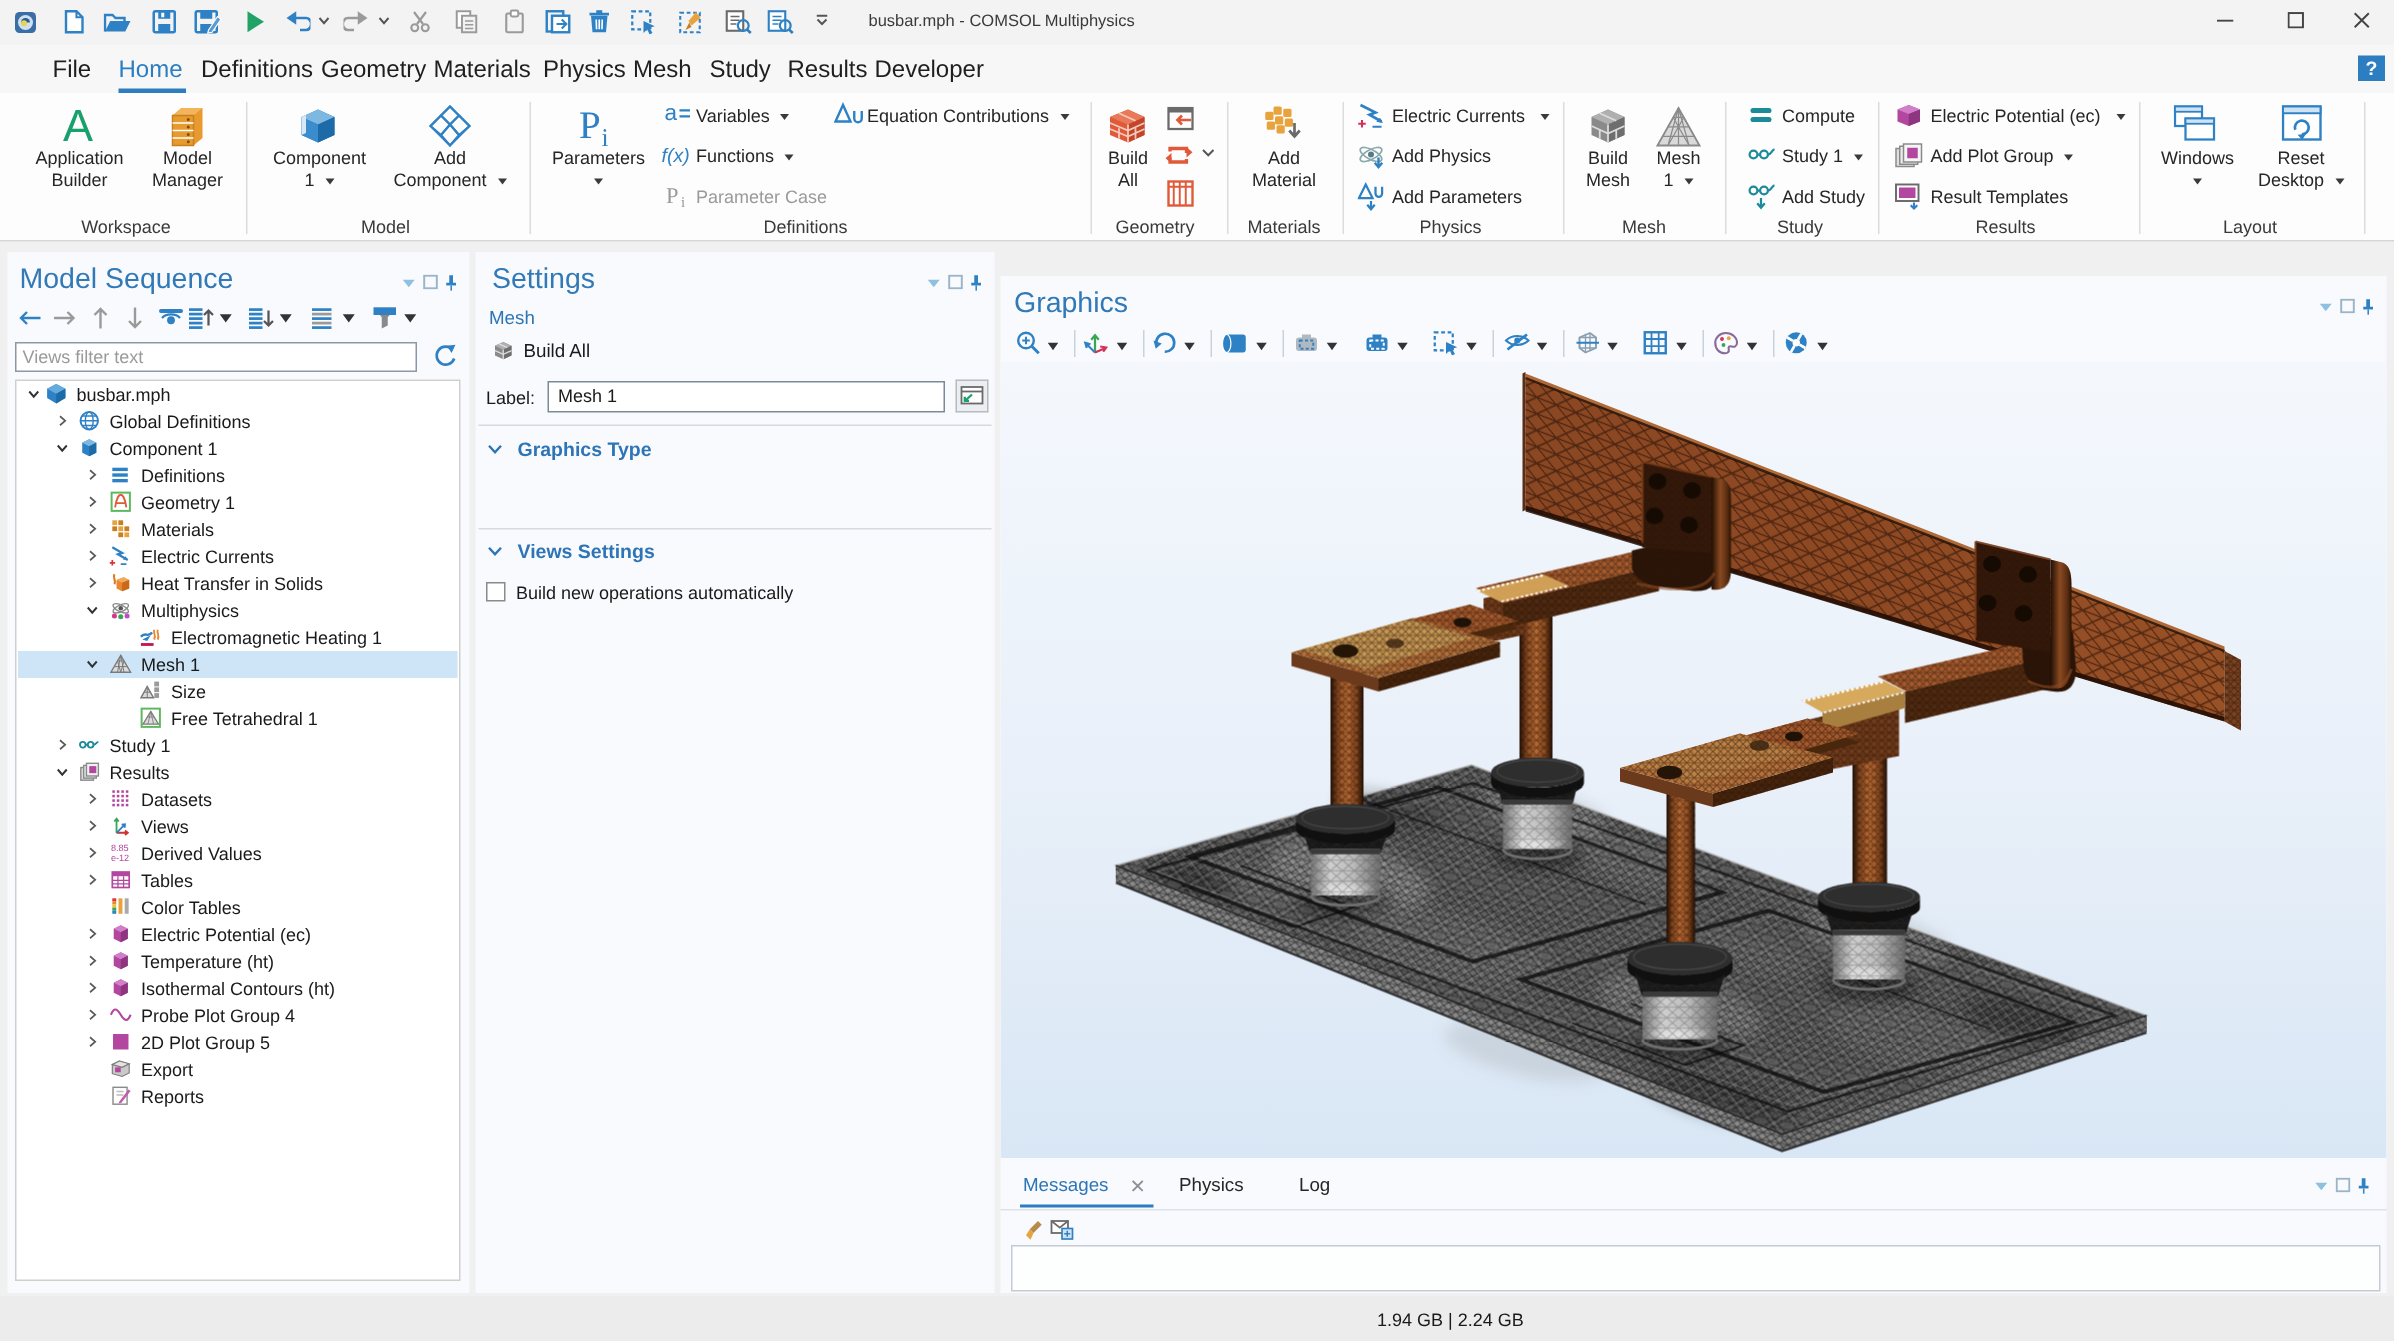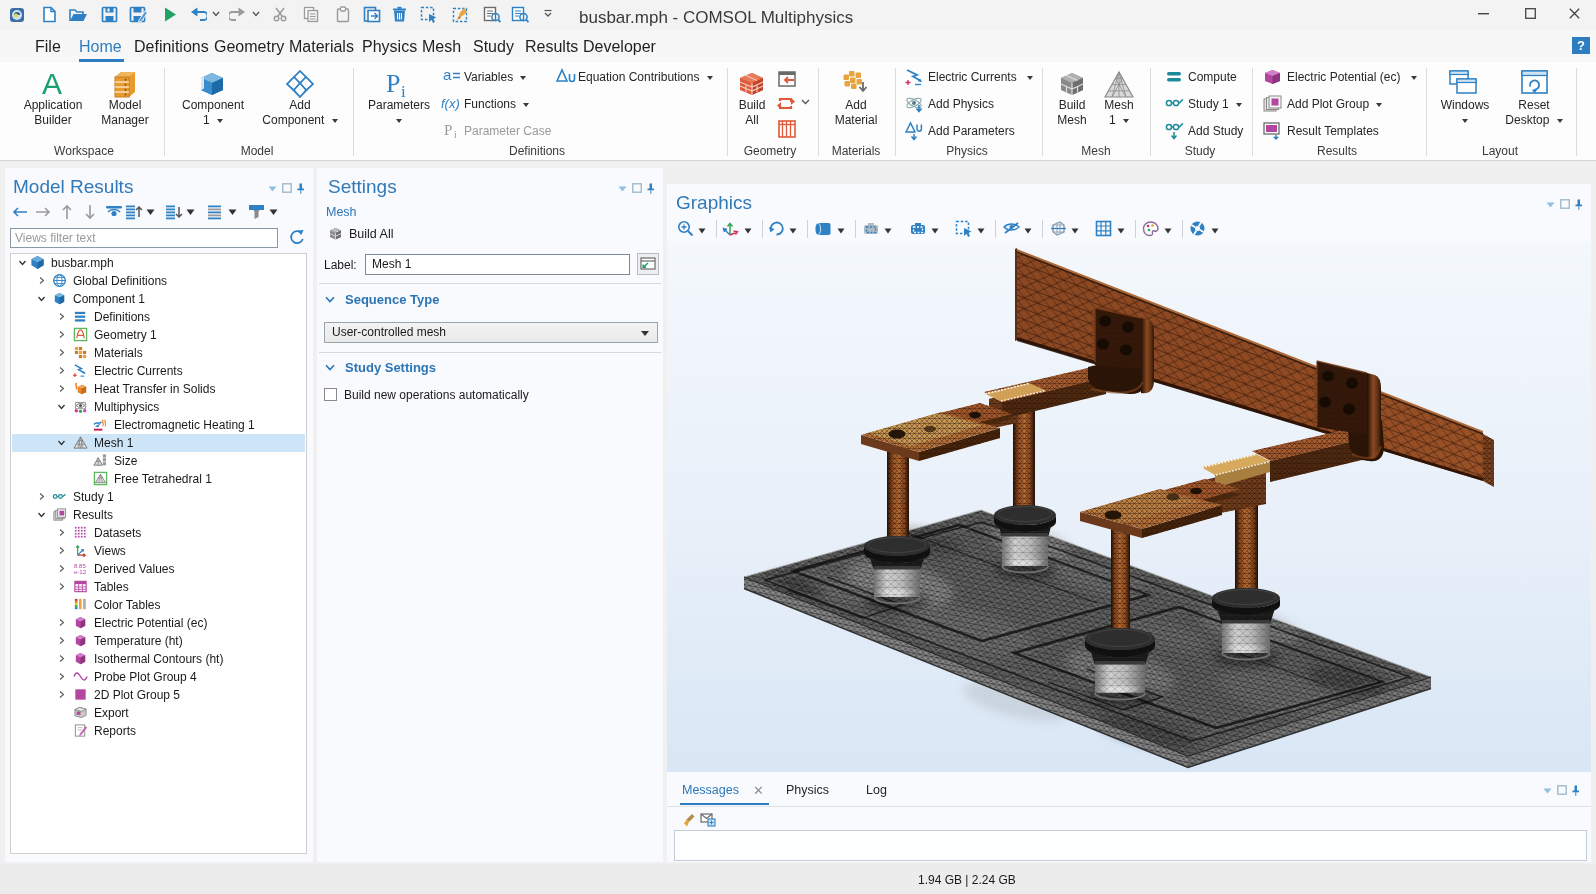--- a/index.html
+++ b/index.html
@@ -1,17 +1,17 @@
 <!DOCTYPE html>
 <html><head><meta charset="utf-8">
 <style>
 *{margin:0;padding:0;box-sizing:border-box}
 html,body{width:1596px;height:894px;overflow:hidden;font-family:"Liberation Sans",sans-serif;background:#f0f0f0;font-size:12px;color:#1a1a1a}
 #titlebar{position:absolute;left:0;top:0;width:1596px;height:30px;background:#f3f3f3}
-#title-text{position:absolute;left:579px;top:8px;font-size:17px;color:#3a3a3a}
+#title-text{position:absolute;left:579px;top:8px;font-size:11px;color:#3a3a3a}
 #menubar{position:absolute;left:0;top:30px;width:1596px;height:32px;background:#f7f7f7}
 .menu-item{position:absolute;top:8px;font-size:16px;color:#1f1f1f}
 #ribbon{position:absolute;left:0;top:62px;width:1596px;height:99px;background:#fdfdfe;border-bottom:1px solid #d5d5d5}
 .rsep{position:absolute;top:6px;width:1px;height:88px;background:#dcdcdc}
 .glabel{position:absolute;top:82px;font-size:12px;color:#3a3a3a;text-align:center}
 .rbig{position:absolute;font-size:12px;color:#262626;text-align:center;line-height:15px}
 .rrow{position:absolute;font-size:12px;color:#262626;white-space:nowrap}
 .chev{display:inline-block;width:0;height:0;border-left:3.5px solid transparent;border-right:3.5px solid transparent;border-top:4px solid #3a3a3a;vertical-align:middle;margin-left:4px}
 .panel{position:absolute;background:#f9fafd}
 .ptitle{font-size:19px;color:#3179b7;position:absolute}
@@ -452,21 +452,21 @@
   <div class="rrow" style="left:1287px;top:8px">Electric Potential (ec)&nbsp;&nbsp;<span class="chev"></span></div>
   <div class="rrow" style="left:1287px;top:35px">Add Plot Group <span class="chev"></span></div>
   <div class="rrow" style="left:1287px;top:62px">Result Templates</div>
   <div class="rbig" style="left:1424px;top:36px;width:82px">Windows<br><span class="chev" style="margin-left:0"></span></div>
   <div class="rbig" style="left:1493px;top:36px;width:82px">Reset<br>Desktop <span class="chev"></span></div>
 </div>
 
 <div style="position:absolute;left:1572px;top:37px;width:18px;height:17px;background:#2d7dc1;color:#fff;font-size:13px;font-weight:bold;text-align:center;line-height:17px">?</div>
 
 <div class="panel" id="leftpanel" style="left:5px;top:168px;width:308px;height:694px">
-  <div class="ptitle" style="left:8px;top:8px">Model Results</div>
+  <div class="ptitle" style="left:8px;top:8px">Model Sequence</div>
   <div id="mb-winicons">
       <div style="position:absolute;left:263px;top:18px">
         <svg width="9" height="6" viewBox="0 0 9 6">
           <polygon points="0.5,0.5 8.5,0.5 4.5,5.5" fill="#8fc0e0"></polygon>
         </svg>
       </div>
       <div style="position:absolute;left:277px;top:15px">
         <svg width="10" height="10" viewBox="0 0 10 10">
           <rect x="0.8" y="0.8" width="8.4" height="8.4" fill="none" stroke="#9ab4c8" stroke-width="1.3"></rect>
         </svg>
@@ -880,29 +880,28 @@
         <path d="M3,7 L17,7" stroke="#6a6a6a" stroke-width="1.2"></path>
         <path d="M5,13.5 L10,9 M5.2,10.5 L5.2,13.3 L8,13.3" fill="none" stroke="#18a06d" stroke-width="1.5"></path>
       </svg>
     </div>
   <div style="position:absolute;left:2px;top:115px;width:342px;height:1px;background:#d4dae0"></div>
   <div style="position:absolute;left:8px;top:128px">
       <svg width="10" height="7" viewBox="0 0 10 7">
         <polyline points="1,1.2 5,5.5 9,1.2" fill="none" stroke="#2d75b6" stroke-width="1.6"></polyline>
       </svg>
     </div>
-    <div class="blue" style="position:absolute;left:28px;top:124px;font-size:13px;font-weight:bold">Sequence Type</div>
-  <div style="position:absolute;left:7px;top:154px;width:334px;height:21px;background:linear-gradient(#f4f4f4,#e9e9e9);border:1px solid #9aa4ae;font-size:12px;line-height:19px;padding-left:7px">User-controlled mesh<span style="position:absolute;right:8px;top:8px;width:0;height:0;border-left:4px solid transparent;border-right:4px solid transparent;border-top:5px solid #333"></span></div>
+    <div class="blue" style="position:absolute;left:28px;top:124px;font-size:13px;font-weight:bold">Graphics Type</div>
   <div style="position:absolute;left:2px;top:184px;width:342px;height:1px;background:#d4dae0"></div>
   <div style="position:absolute;left:8px;top:196px">
       <svg width="10" height="7" viewBox="0 0 10 7">
         <polyline points="1,1.2 5,5.5 9,1.2" fill="none" stroke="#2d75b6" stroke-width="1.6"></polyline>
       </svg>
     </div>
-    <div class="blue" style="position:absolute;left:28px;top:192px;font-size:13px;font-weight:bold">Study Settings</div>
+    <div class="blue" style="position:absolute;left:28px;top:192px;font-size:13px;font-weight:bold">Views Settings</div>
   <div style="position:absolute;left:7px;top:220px;width:13px;height:13px;background:#fff;border:1px solid #8a8a8a"></div>
   <div style="position:absolute;left:27px;top:220px;font-size:12px">Build new operations automatically</div>
 </div>
 
 <div class="panel" id="gfxpanel" style="left:667px;top:184px;width:924px;height:598px">
   <div class="ptitle" style="left:9px;top:8px">Graphics</div>
   <div id="gfx-winicons">
       <div style="position:absolute;left:879px;top:18px">
         <svg width="9" height="6" viewBox="0 0 9 6">
           <polygon points="0.5,0.5 8.5,0.5 4.5,5.5" fill="#8fc0e0"></polygon>

